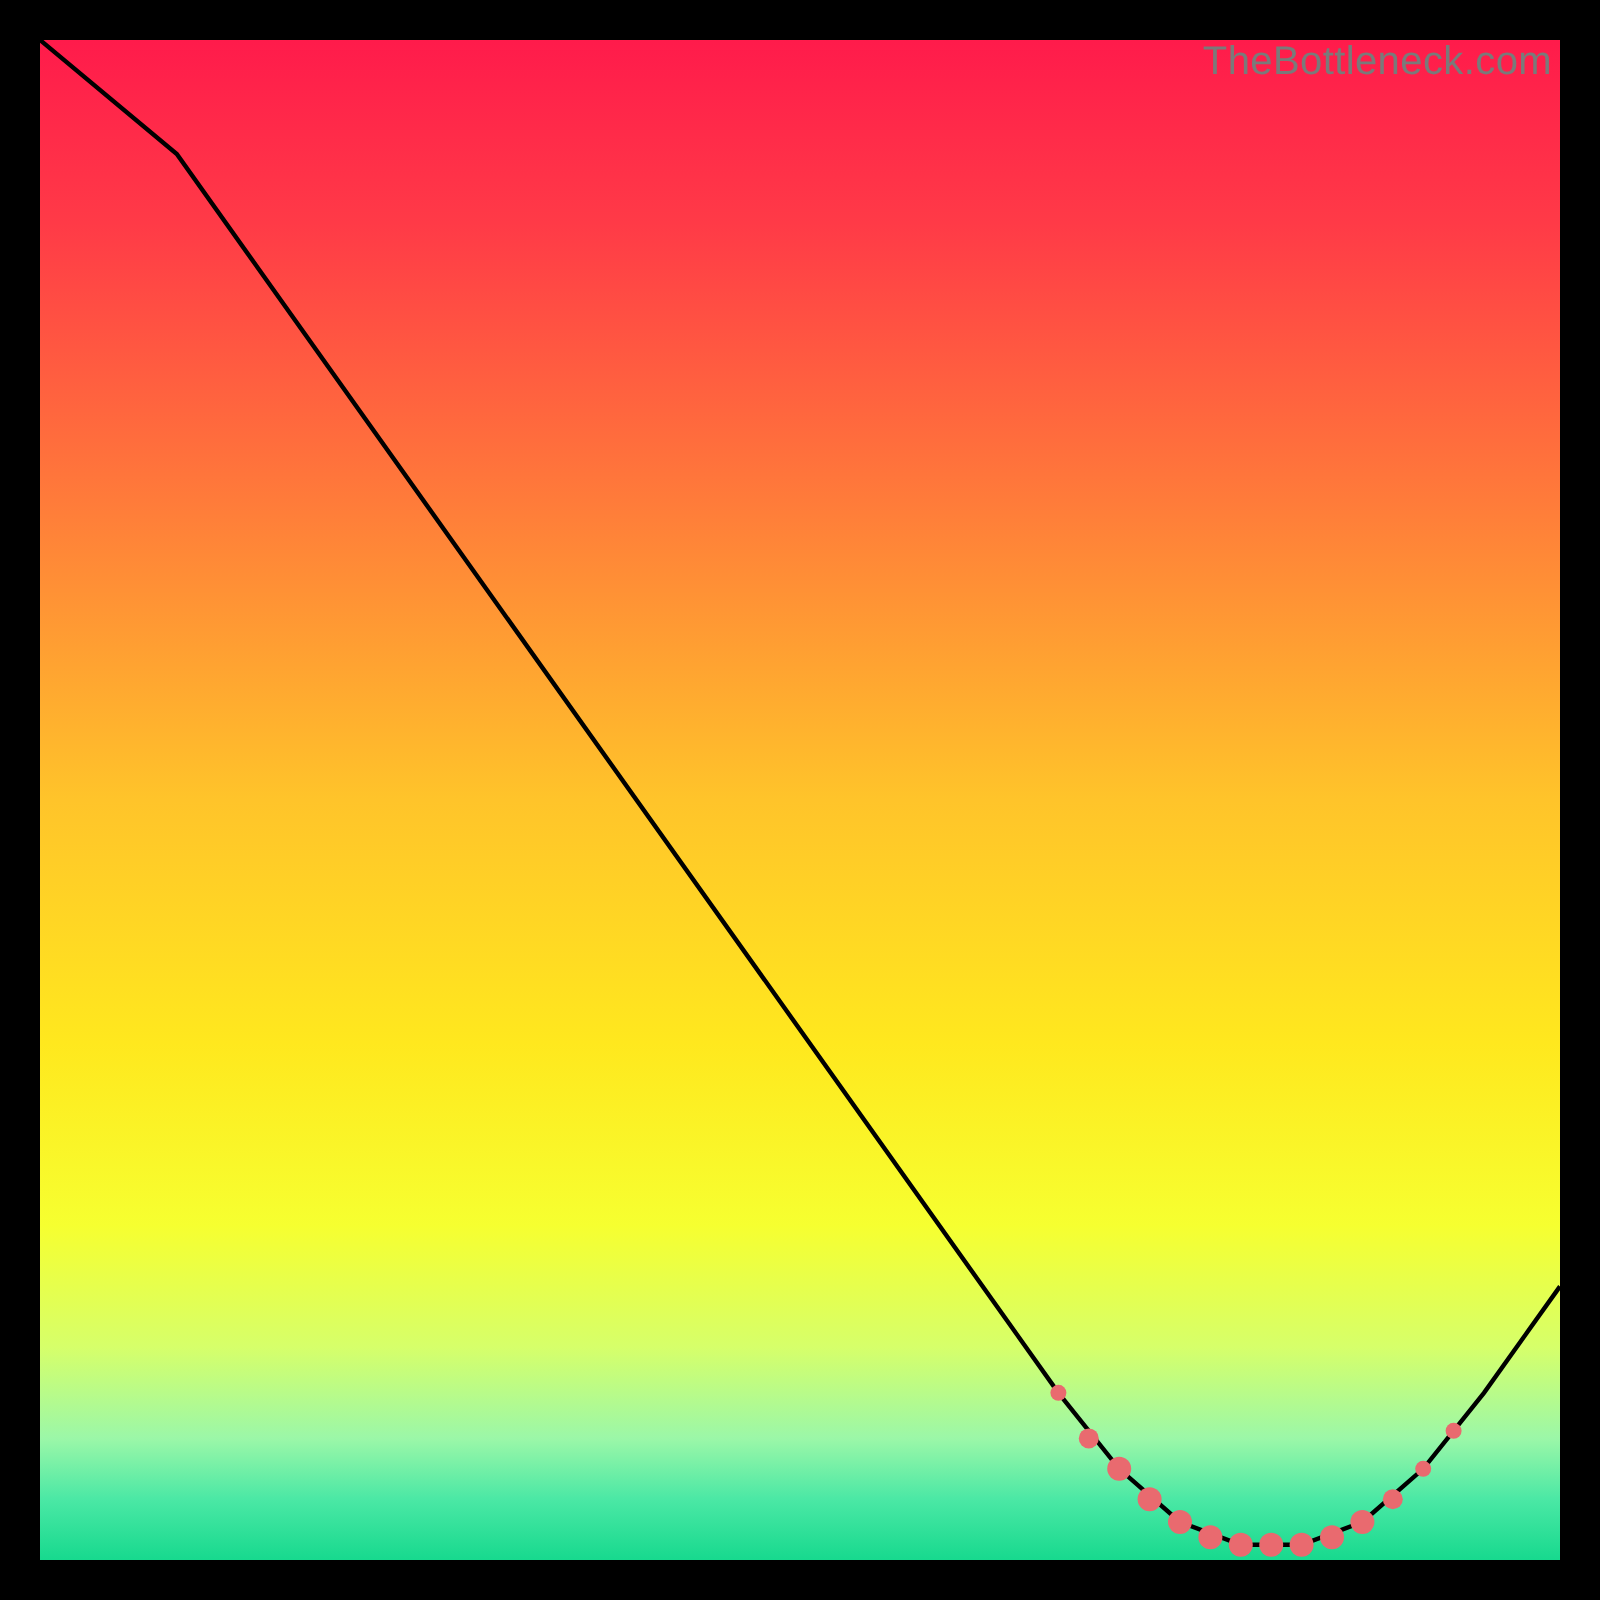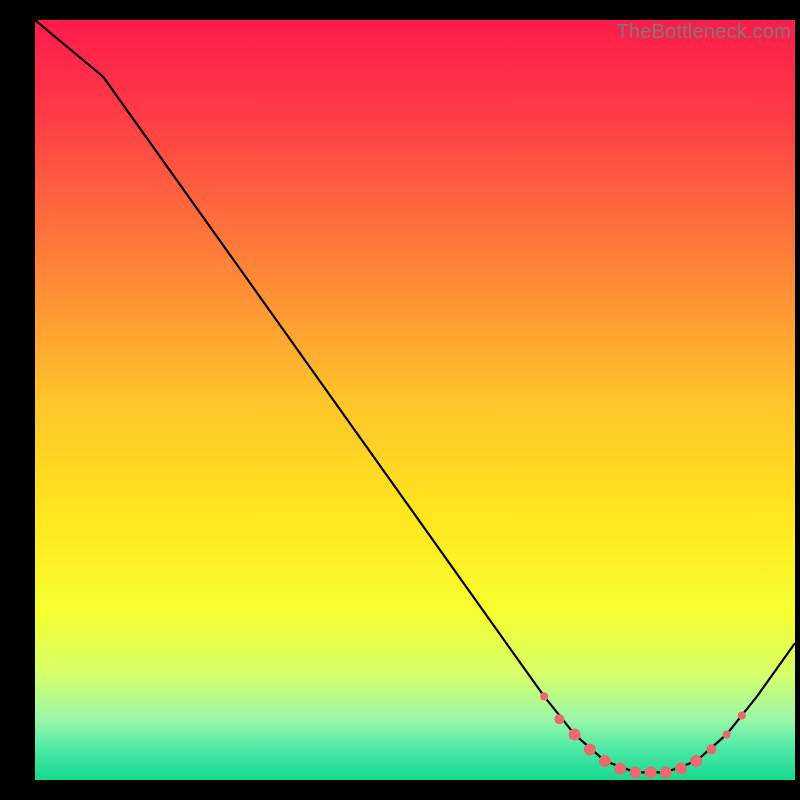--- a/index.html
+++ b/index.html
@@ -11,21 +11,20 @@
     overflow: hidden;
     font-family: Arial, Helvetica, sans-serif;
   }
   .frame {
     position: absolute;
     left: 20px;
     top: 20px;
     width: 760px;
     height: 760px;
     background: #fef9c3;
-    margin-left: 15px;
   }
   .watermark {
     position: absolute;
     top: 0px;
     right: 4px;
     color: #7a7a7a;
     font-size: 20px;
     font-weight: 500;
     letter-spacing: 0.2px;
     z-index: 50;

